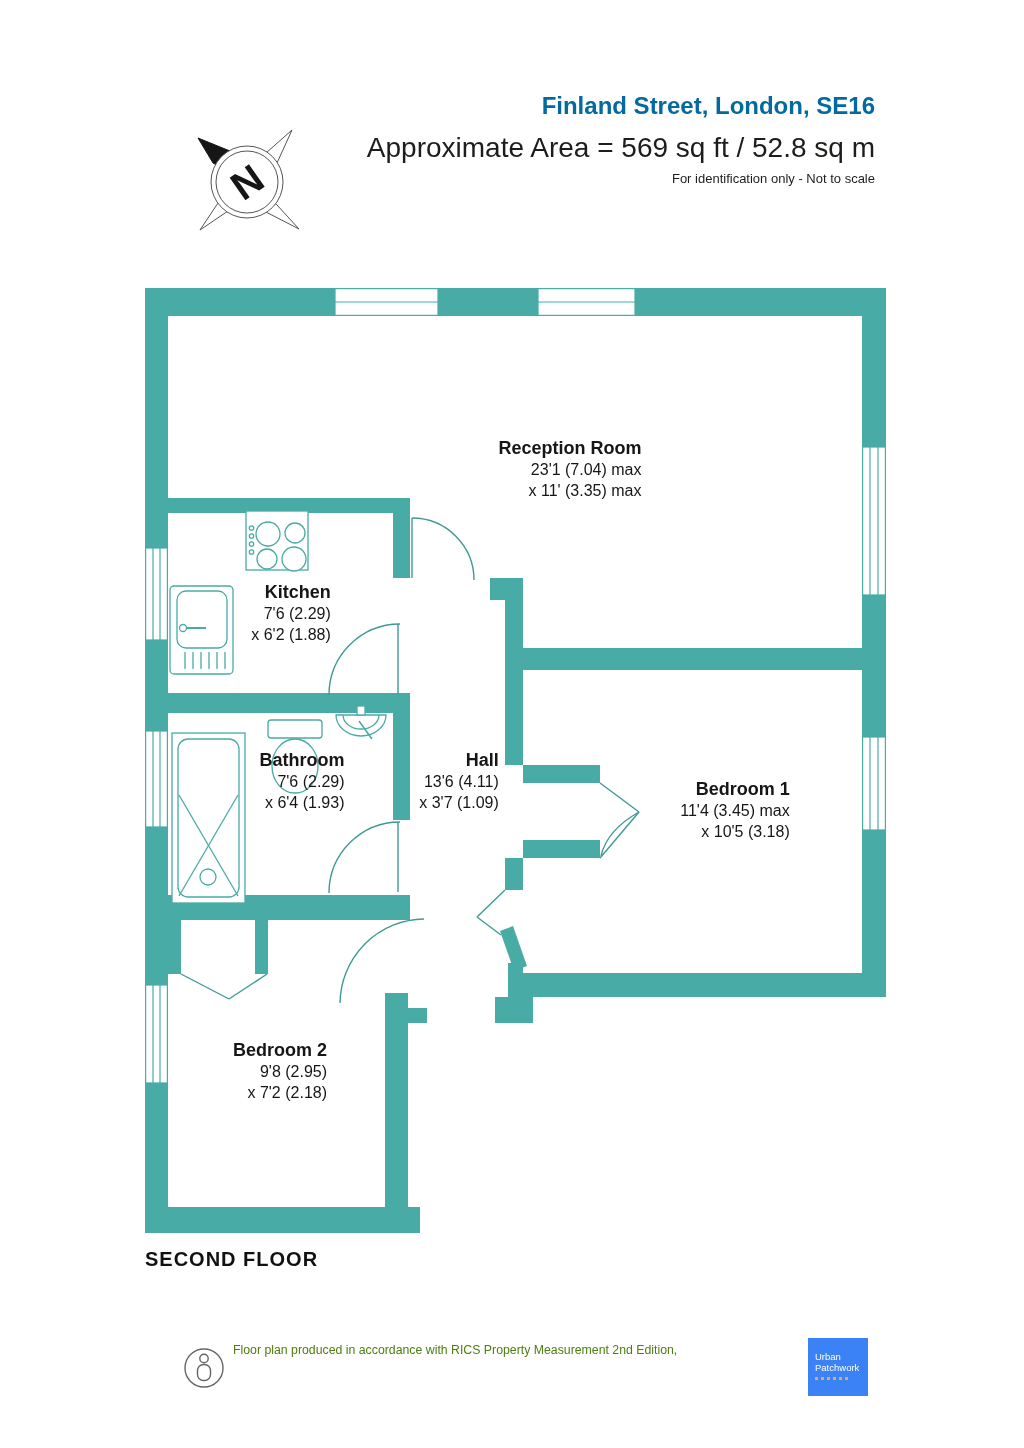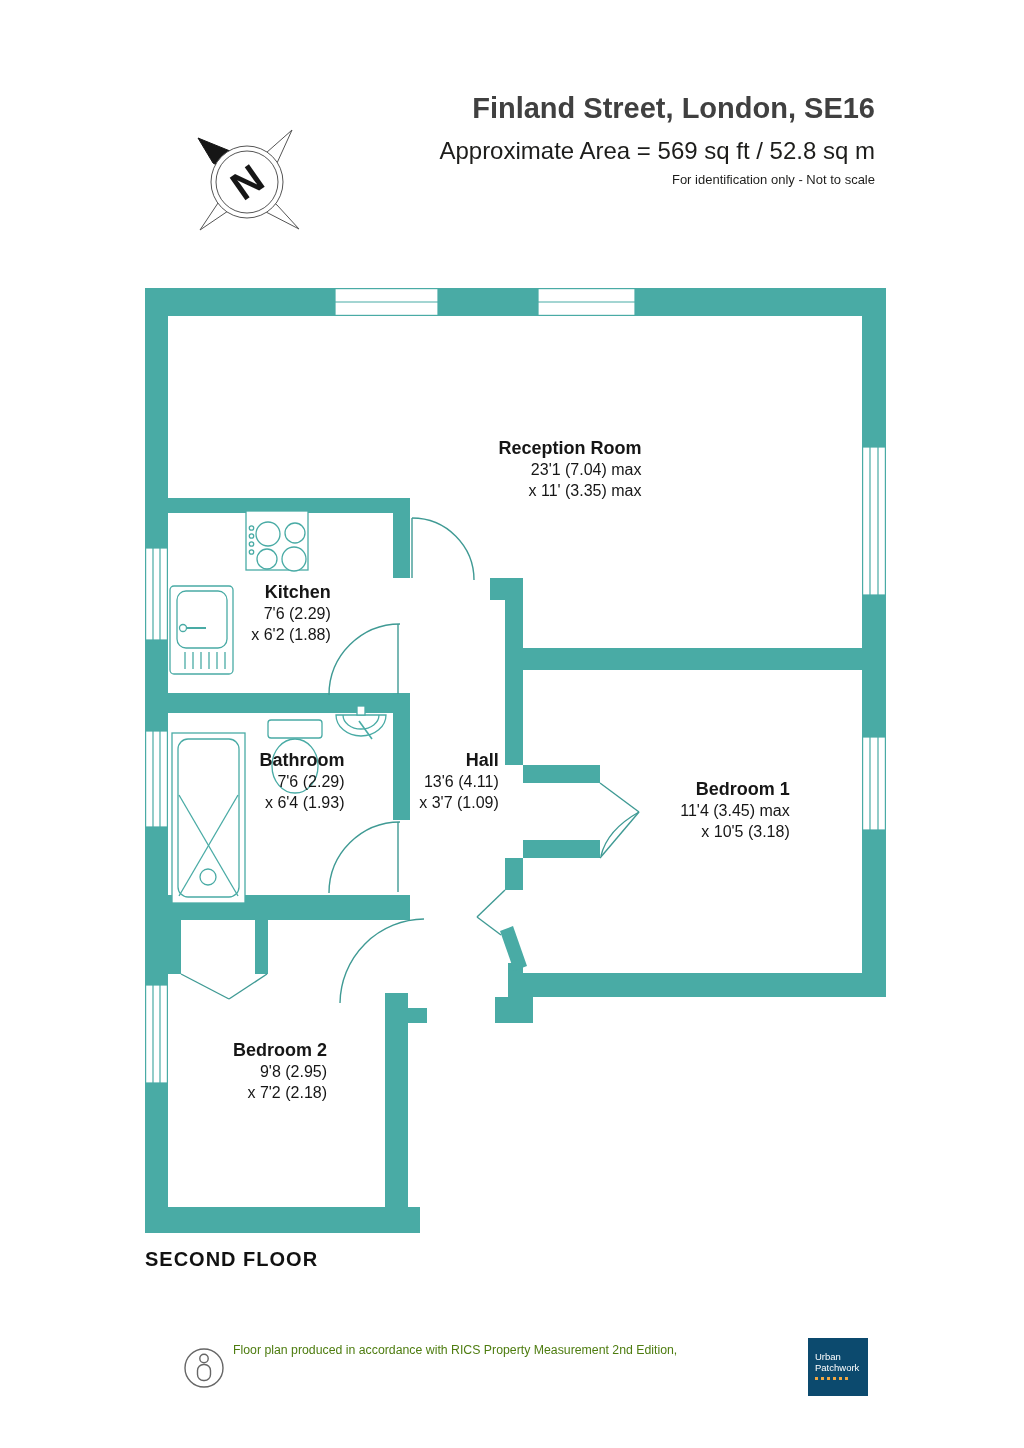--- a/index.html
+++ b/index.html
@@ -1,29 +1,29 @@
 <!DOCTYPE html>
 <html><head>
 <meta charset="utf-8">
 <style>
   html,body{margin:0;padding:0;background:#ffffff;font-family:"Liberation Sans",sans-serif;color:#1a1a1a;}
   .canvas{position:relative;width:1024px;height:1448px;background:#ffffff;overflow:hidden;}
   svg{position:absolute;left:0;top:0;}
   .header{position:absolute;right:149px;top:92px;text-align:right;}
-  .title{font-size:29px;font-weight:bold;color:#404040;white-space:nowrap;}
-  .area{font-size:24px;margin-top:12px;color:#1d1d1b;white-space:nowrap;}
+  .title{font-size:24px;font-weight:bold;color:#0369a1;white-space:nowrap;}
+  .area{font-size:28px;margin-top:12px;color:#1d1d1b;white-space:nowrap;}
   .note{font-size:13px;margin-top:7px;color:#1d1d1b;white-space:nowrap;}
   .room-label{position:absolute;transform:translateX(-50%);text-align:right;line-height:21px;white-space:nowrap;color:#161616;}
   .rname{font-size:18px;font-weight:bold;}
   .rdim{font-size:16px;}
   .floor-label{position:absolute;left:145px;top:1248px;font-size:20px;font-weight:bold;letter-spacing:1px;color:#111;}
   .footer-text{position:absolute;left:233px;top:1341px;font-size:12.3px;line-height:18px;color:#4d7c0f;white-space:nowrap;}
   .fcopy{margin-left:14px;}
   .fref{margin-left:25px;}
-  .logo{position:absolute;left:808px;top:1338px;width:60px;height:58px;background:#0c4a6e;color:#ffffff;
+  .logo{position:absolute;left:808px;top:1338px;width:60px;height:58px;background:#3b82f6;color:#ffffff;
         font-size:9.5px;line-height:11px;padding:13px 0 0 7px;box-sizing:border-box;}
   .logo-dots{width:36px;height:3px;margin-top:4px;
         background:repeating-linear-gradient(90deg,#F0A843 0 3px,rgba(0,0,0,0) 3px 6px);}
 </style>
 </head>
 <body>
 
 <div class="canvas">
 
   <svg width="1024" height="1448" viewBox="0 0 1024 1448">

